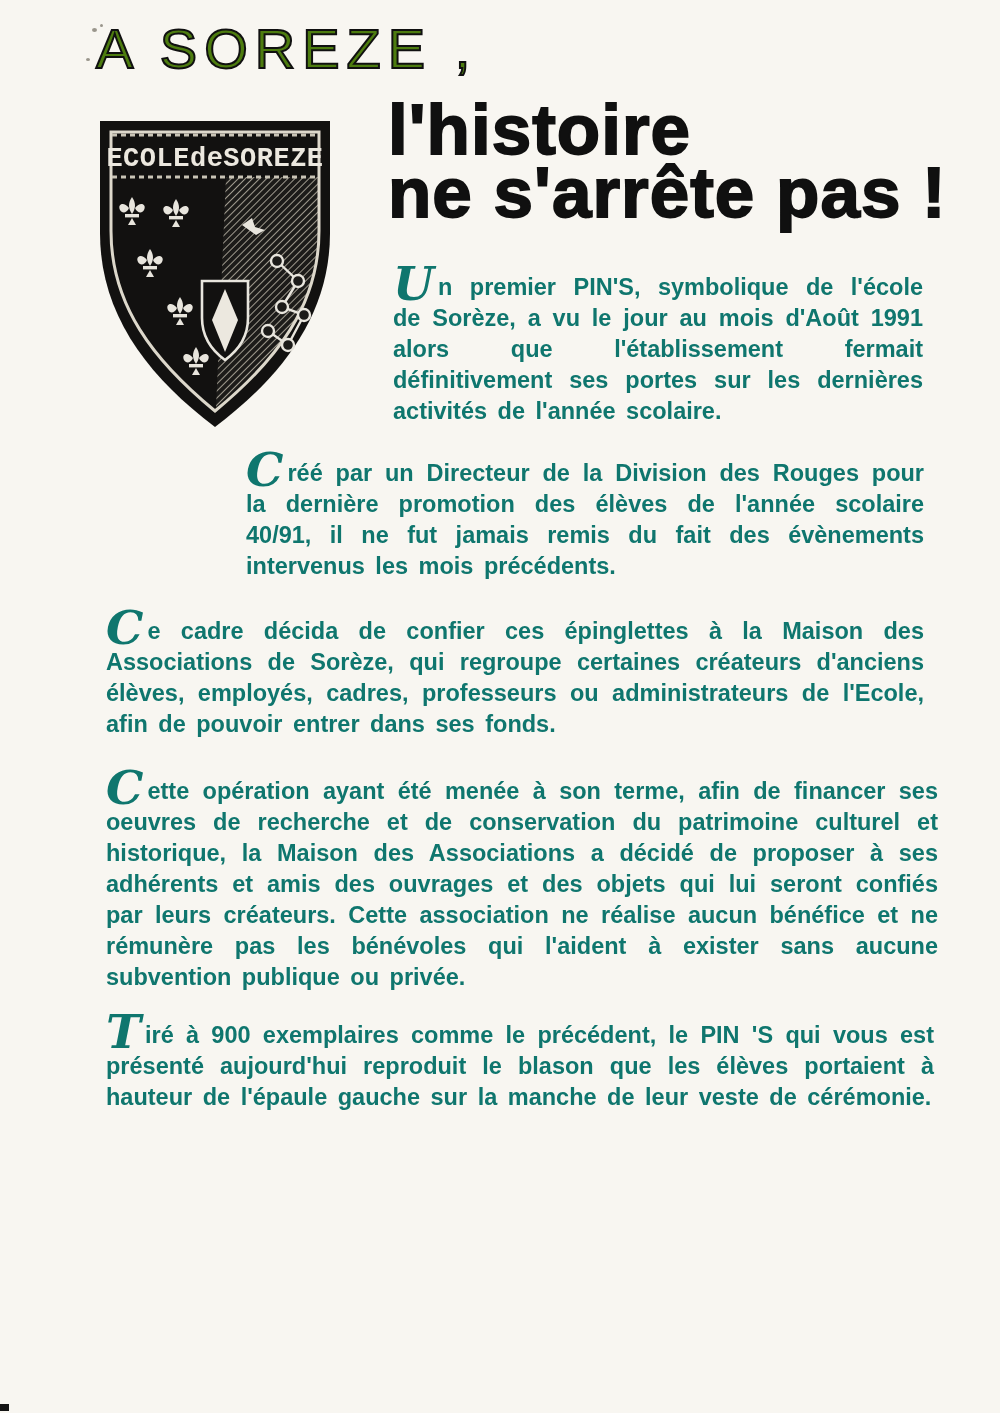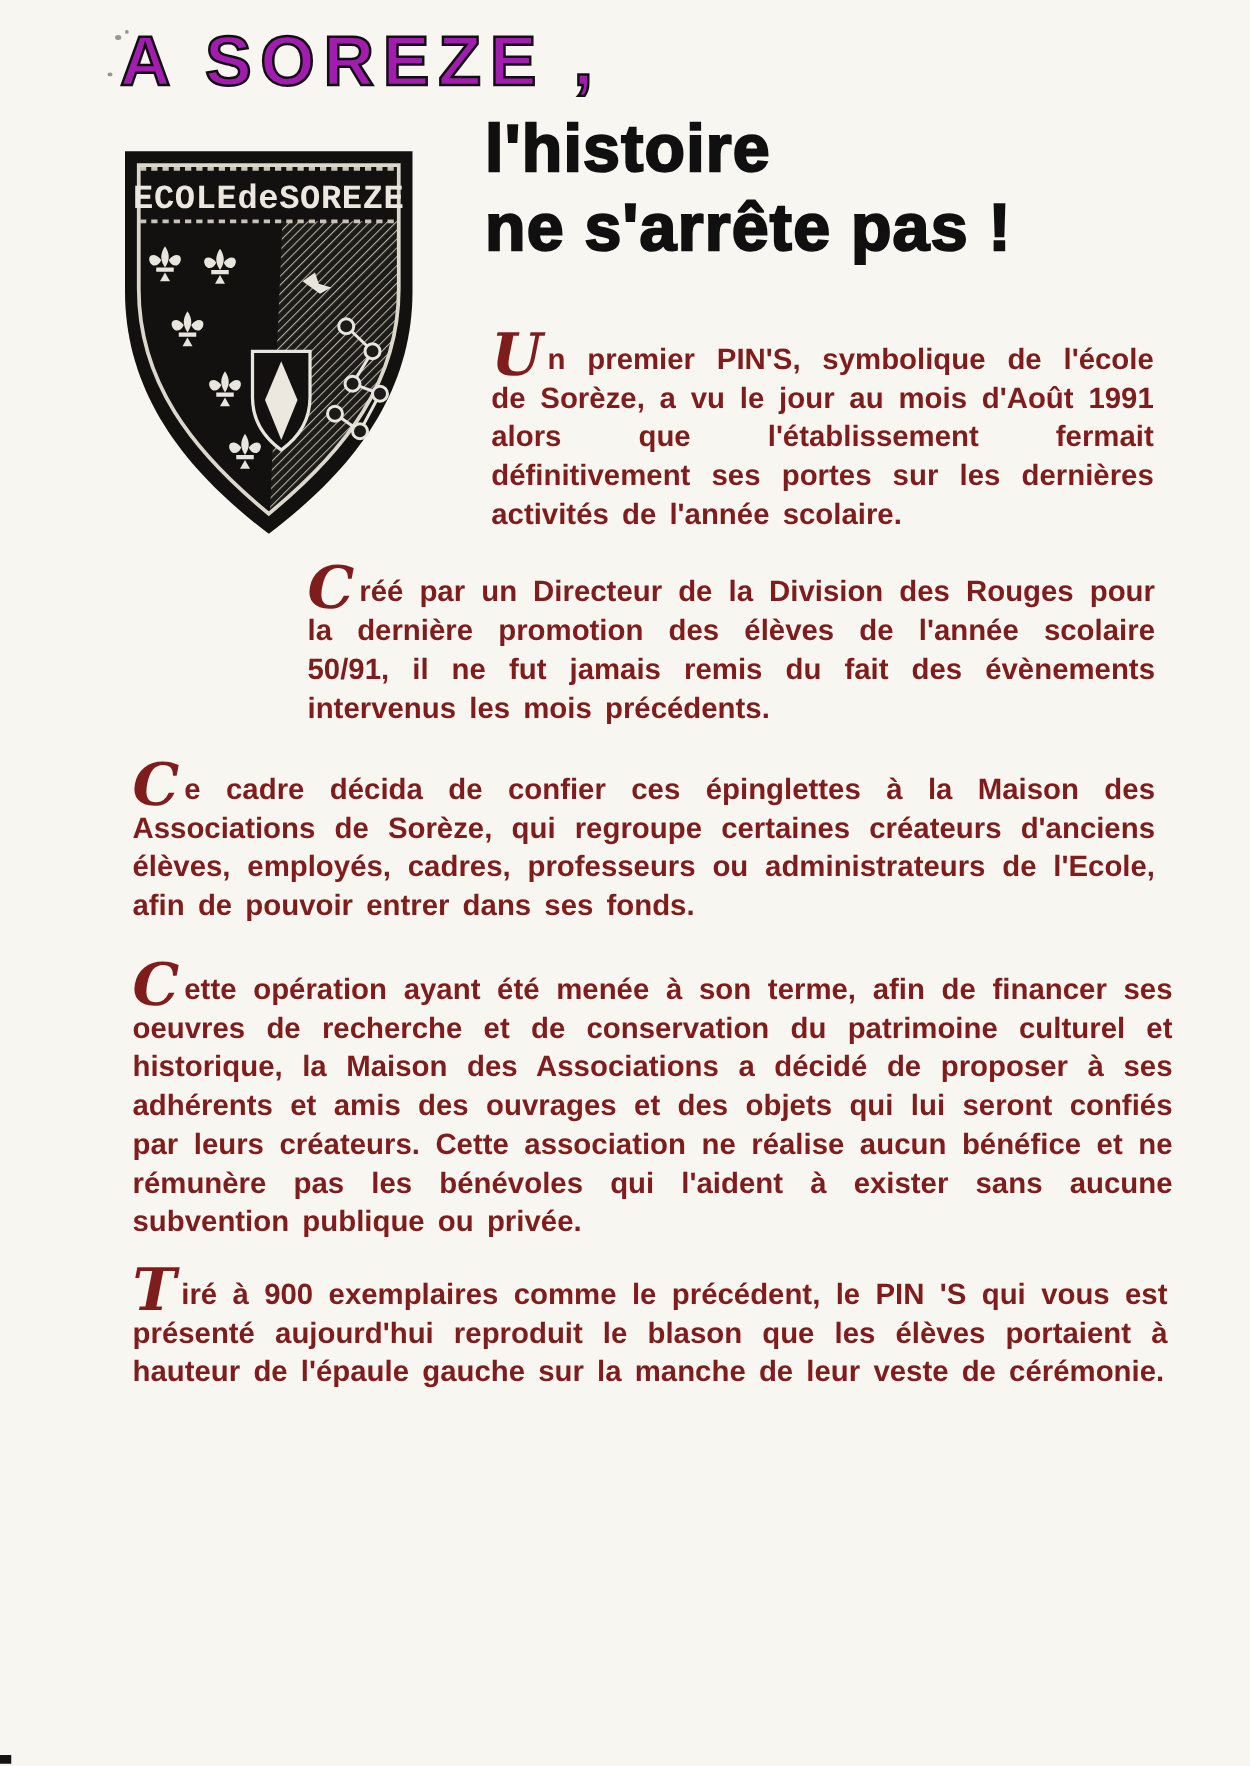--- a/index.html
+++ b/index.html
@@ -6,38 +6,38 @@
   .page{
     position:relative;
     width:1000px;height:1413px;
     background:#f8f6f1;
     overflow:hidden;
     font-family:"Liberation Sans",sans-serif;
     color:#141414;
   }
   .title{
     position:absolute;left:96px;top:16px;
-    font-size:56px;font-weight:bold;letter-spacing:7px;
-    color:#a21caf;-webkit-text-stroke:2px #101010;
+    font-size:56px;font-weight:normal;letter-spacing:7px;
+    color:#4d7c0f;-webkit-text-stroke:2px #101010;
     white-space:nowrap;
   }
   .heading{
-    position:absolute;left:388px;top:88px;
-    font-size:53px;font-weight:bold;line-height:63px;
+    position:absolute;left:388px;top:98px;
+    font-size:71px;font-weight:bold;line-height:63px;
     letter-spacing:1px;color:#101010;
     -webkit-text-stroke:1.8px #101010;
     white-space:nowrap;
   }
   .crest{position:absolute;left:84px;top:112px;width:262px;height:324px;}
   .para{
     position:absolute;margin:0;
     text-align:justify;
     font-weight:bold;font-size:23.5px;line-height:31px;
     word-spacing:4px;letter-spacing:0;
-    color:#7f1d1d;
+    color:#0f766e;
   }
   .dropcap{
     font-family:"DejaVu Serif",serif;
     font-style:italic;font-weight:bold;
     font-size:47px;line-height:0;
     vertical-align:-5px;margin-right:5px;letter-spacing:-1px;
   }
   .p1{left:393px;top:272px;width:530px;}
   .p2{left:246px;top:458px;width:678px;}
   .p3{left:106px;top:616px;width:818px;}
@@ -105,21 +105,21 @@
 
     <path d="M118,168 H164 V205 C164,226 152,239 141,247 C130,239 118,226 118,205 Z" fill="#121110" stroke="#e8e5dd" stroke-width="2.6"></path>
     <polygon points="141,176 154,207 141,239 128,207" fill="#ece8df"></polygon>
   </svg>
 
   <p class="para p1">
     <span class="dropcap">U</span><span>n premier PIN'S, symbolique de l'école de Sorèze, a vu le jour au mois d'Août 1991 alors que l'établissement fermait définitivement ses portes sur les dernières activités de l'année scolaire.</span>
   </p>
 
   <p class="para p2">
-    <span class="dropcap">C</span><span>réé par un Directeur de la Division des Rouges pour la dernière promotion des élèves de l'année scolaire 50/91, il ne fut jamais remis du fait des évènements intervenus les mois précédents.</span>
+    <span class="dropcap">C</span><span>réé par un Directeur de la Division des Rouges pour la dernière promotion des élèves de l'année scolaire 40/91, il ne fut jamais remis du fait des évènements intervenus les mois précédents.</span>
   </p>
 
   <p class="para p3">
     <span class="dropcap">C</span><span>e cadre décida de confier ces épinglettes à la Maison des Associations de Sorèze, qui regroupe certaines créateurs d'anciens élèves, employés, cadres, professeurs ou administrateurs de l'Ecole, afin de pouvoir entrer dans ses fonds.</span>
   </p>
 
   <p class="para p4">
     <span class="dropcap">C</span><span>ette opération ayant été menée à son terme, afin de financer ses oeuvres de recherche et de conservation du patrimoine culturel et historique, la Maison des Associations a décidé de proposer à ses adhérents et amis des ouvrages et des objets qui lui seront confiés par leurs créateurs. Cette association ne réalise aucun bénéfice et ne rémunère pas les bénévoles qui l'aident à exister sans aucune subvention publique ou privée.</span>
   </p>
 

